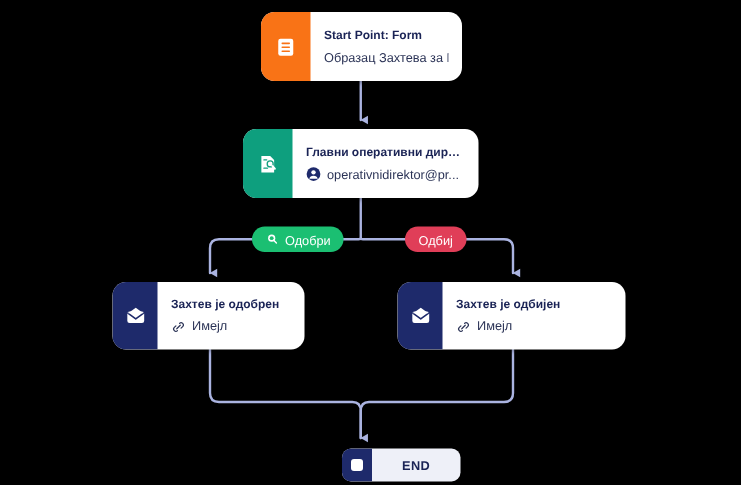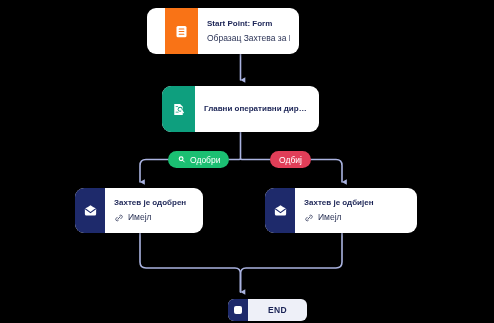--- a/index.html
+++ b/index.html
@@ -14,21 +14,21 @@
   .node .side{flex:0 0 auto;display:flex;align-items:center;justify-content:center;}
   .node .body{flex:1 1 auto;display:flex;flex-direction:column;justify-content:center;
               padding:0 9px;min-width:0;}
   .ttl{font-size:8px;font-weight:bold;color:#1a2355;line-height:1.25;
        white-space:nowrap;overflow:hidden;text-overflow:ellipsis;}
   .sub{font-size:8.5px;color:#2b3356;line-height:1.25;
        white-space:nowrap;overflow:hidden;text-overflow:ellipsis;
        display:flex;align-items:center;gap:4px;margin-top:4px;}
 
   
-  #n-start{left:147px;top:8px;width:134px;height:46px;padding-left:18px;}
+  #n-start{left:174px;top:8px;width:134px;height:46px;}
   #n-start .side{width:33px;background:#f97316;}
   
   #n-approval{left:162px;top:86px;width:157px;height:46px;}
   #n-approval .side{width:33px;background:#0e9f7e;}
   
   #n-approved{left:75px;top:188px;width:128px;height:45px;}
   #n-rejected{left:265px;top:188px;width:152px;height:45px;}
   #n-approved .side,#n-rejected .side{width:30px;background:#1e2a6b;}
 
   .badge{position:absolute;display:flex;align-items:center;gap:4px;
@@ -97,20 +97,28 @@
         <path d="M5.2,3.2 h9.4 l4.2,4.2 v13.4 h-13.6 z" fill="#ffffff"></path>
         <circle cx="14.6" cy="11.6" r="3.9" fill="#0e9f7e"></circle>
         <circle cx="14.6" cy="11.6" r="2.5" fill="#ffffff"></circle>
         <path d="M16.8,13.8 L19.6,16.8" stroke="#ffffff" stroke-width="2.1" stroke-linecap="round"></path>
         <rect x="7.2" y="6.6" width="4.4" height="1.5" rx="0.75" fill="#0e9f7e"></rect>
         <rect x="7.2" y="15.4" width="5.2" height="1.5" rx="0.75" fill="#0e9f7e"></rect>
       </svg>
     </div>
     <div class="body">
       <div class="ttl">Главни оперативни директо...</div>
+      <div class="sub">
+        <svg class="gl" width="10" height="10" viewBox="0 0 24 24">
+          <circle cx="12" cy="12" r="11" fill="#1e2a6b"></circle>
+          <circle cx="12" cy="9.3" r="3.5" fill="#ffffff"></circle>
+          <path d="M5.2,19.6 a7,6.2 0 0 1 13.6,0 z" fill="#ffffff"></path>
+        </svg>
+        <span>operativnidirektor@pr...</span>
+      </div>
     </div>
   </div>
 
   <div class="badge" id="b-approve">
     <svg class="gl" width="9" height="9" viewBox="0 0 24 24">
       <circle cx="11" cy="10" r="6.4" fill="#ffffff"></circle>
       <circle cx="11" cy="10" r="3.5" fill="#1bbf72"></circle>
       <path d="M14.6,13.6 L19.4,18.6" stroke="#ffffff" stroke-width="2.6" stroke-linecap="round"></path>
     </svg>
     <span>Одобри</span>

